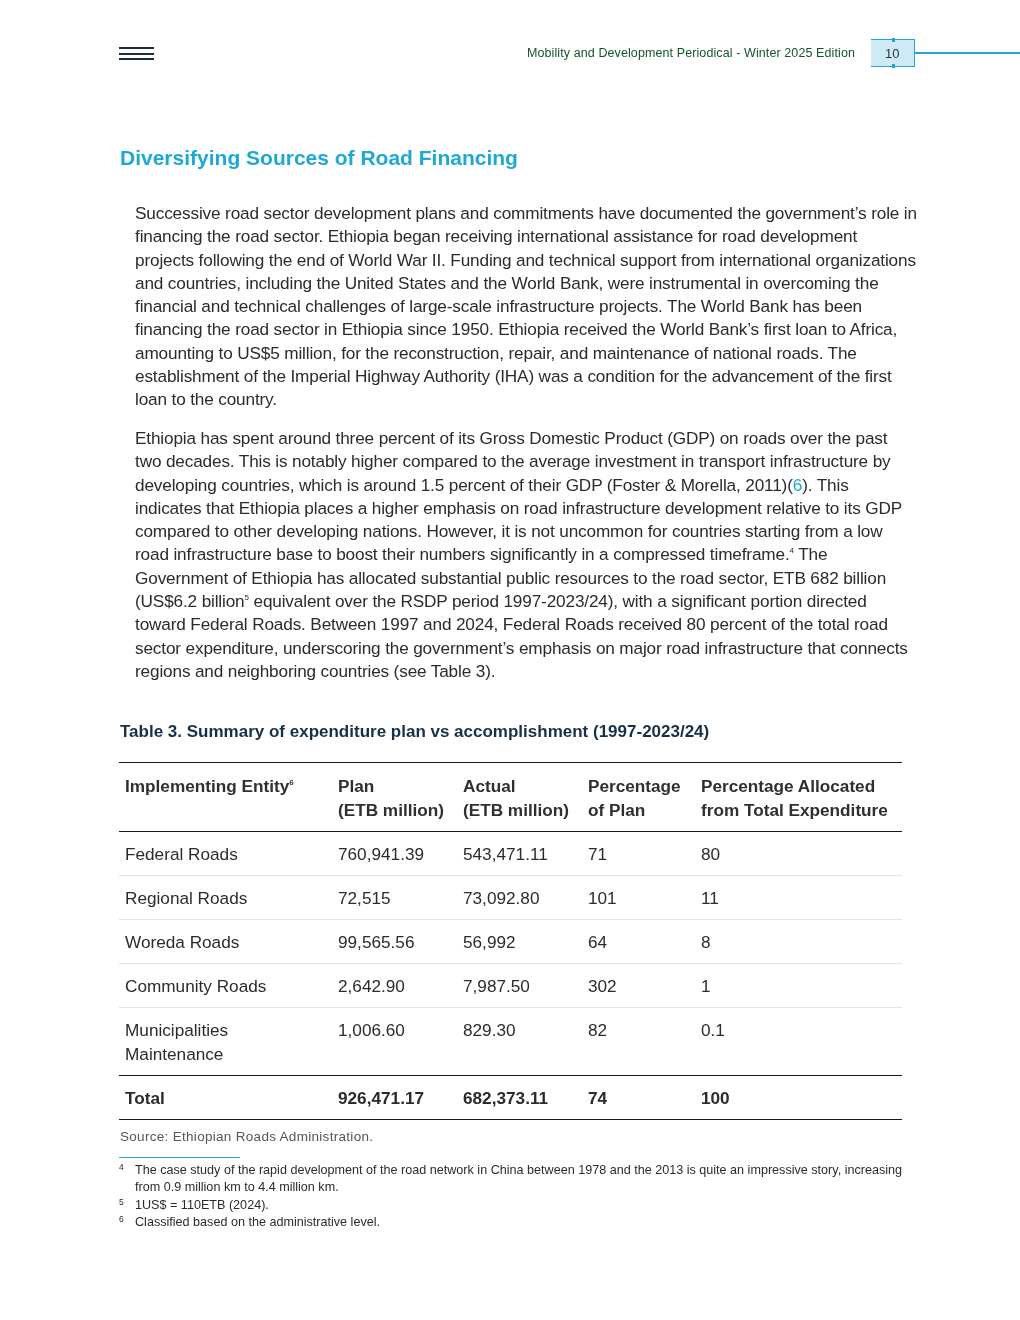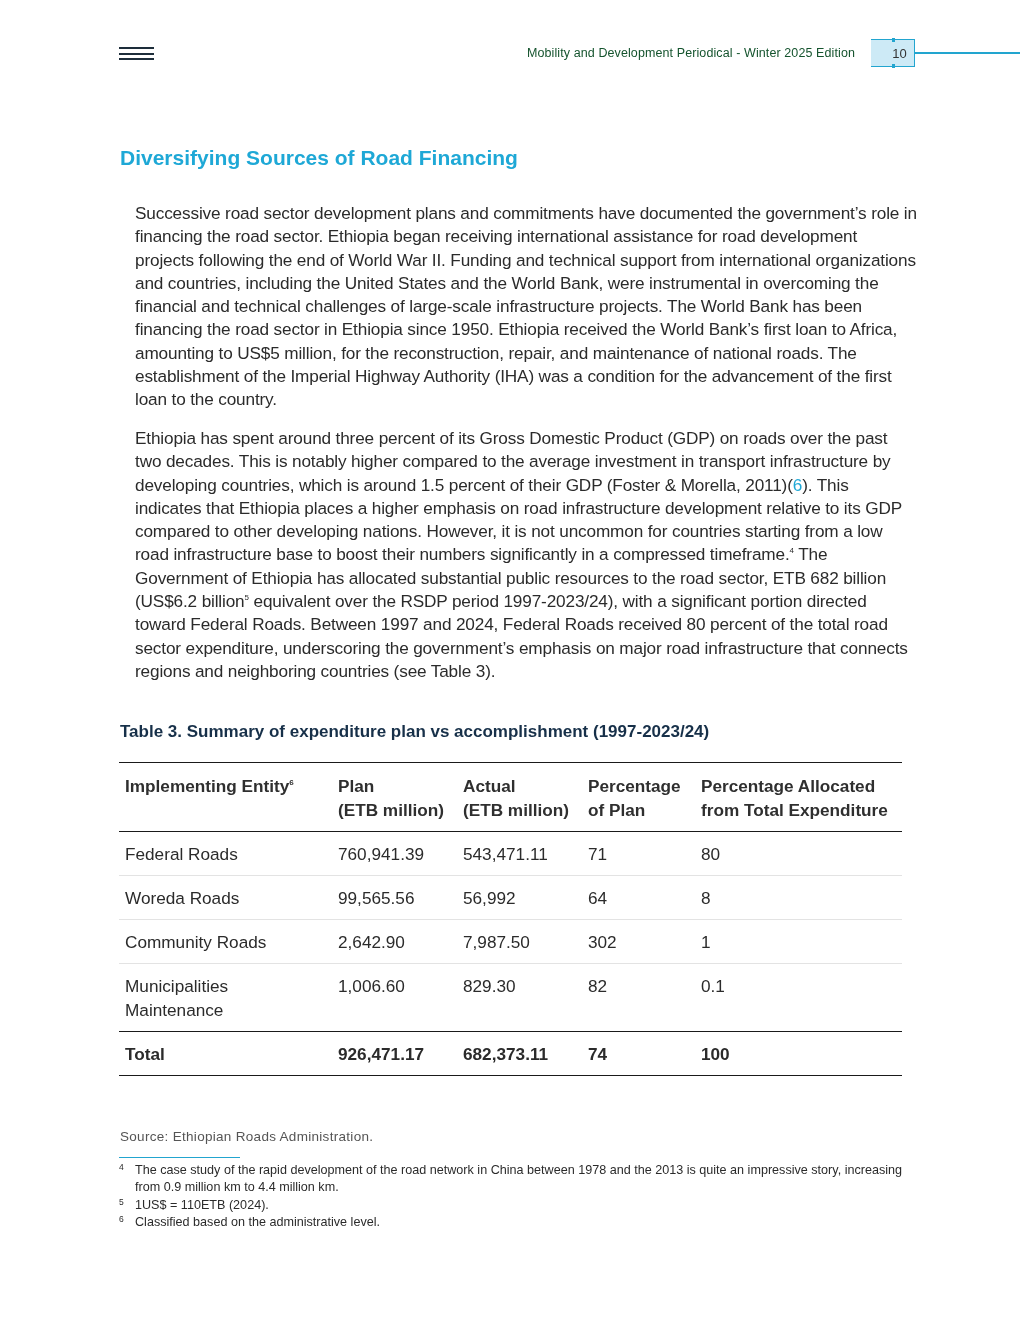--- a/index.html
+++ b/index.html
@@ -14,21 +14,21 @@
   .hamburger span:nth-child(3) { top: 11px; }
 
   .running-title {
     position: absolute; right: 165px; top: 46px;
     font-size: 12.5px; color: #14532d; letter-spacing: 0.1px;
   }
   .page-box {
     position: absolute; left: 871px; top: 39px; width: 44px; height: 28px;
     background: #cdeaf6; border: 1px solid #22a5cf; border-left: none;
     box-sizing: border-box;
-    font-size: 13px; color: #333; line-height: 27px; text-align: center; padding-left: 14px;
+    font-size: 13px; color: #333; line-height: 27px; text-align: left; padding-left: 14px;
   }
   .page-box .tick { position: absolute; left: 21px; width: 3px; height: 4px; background: #22a5cf; }
   .page-box .tick.t { top: -2px; }
   .page-box .tick.b { bottom: -2px; }
   .header-line { position: absolute; left: 915px; top: 52px; width: 105px; height: 1.5px; background: #22a5cf; }
 
   .section-title {
     position: absolute; left: 120px; top: 146px;
     font-size: 21px; font-weight: bold; color: #1ea8d6; margin: 0;
   }
@@ -111,20 +111,27 @@
   </thead>
   <tbody>
     <tr>
       <td>Federal Roads</td>
       <td>760,941.39</td>
       <td>543,471.11</td>
       <td>71</td>
       <td>80</td>
     </tr>
     <tr>
+      <td>Regional Roads</td>
+      <td>72,515</td>
+      <td>73,092.80</td>
+      <td>101</td>
+      <td>11</td>
+    </tr>
+    <tr>
       <td>Woreda Roads</td>
       <td>99,565.56</td>
       <td>56,992</td>
       <td>64</td>
       <td>8</td>
     </tr>
     <tr>
       <td>Community Roads</td>
       <td>2,642.90</td>
       <td>7,987.50</td>

